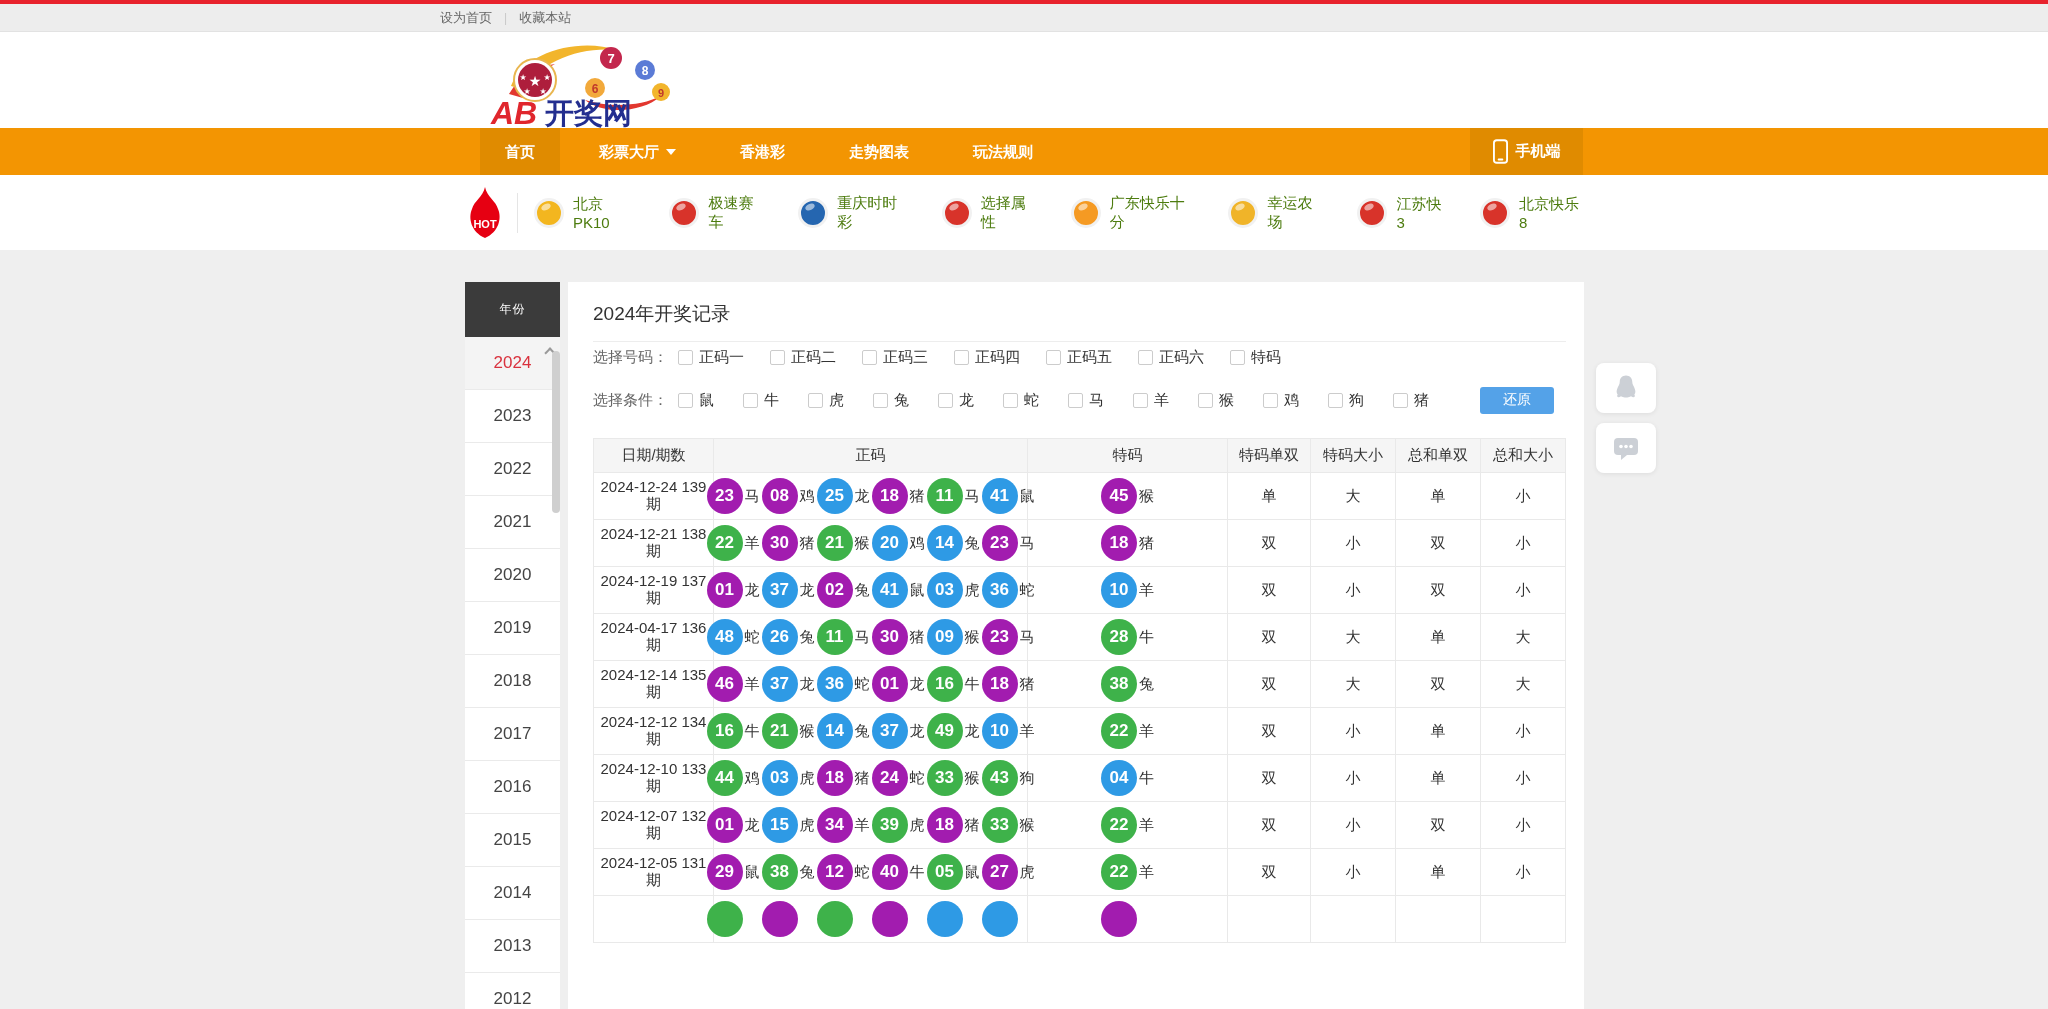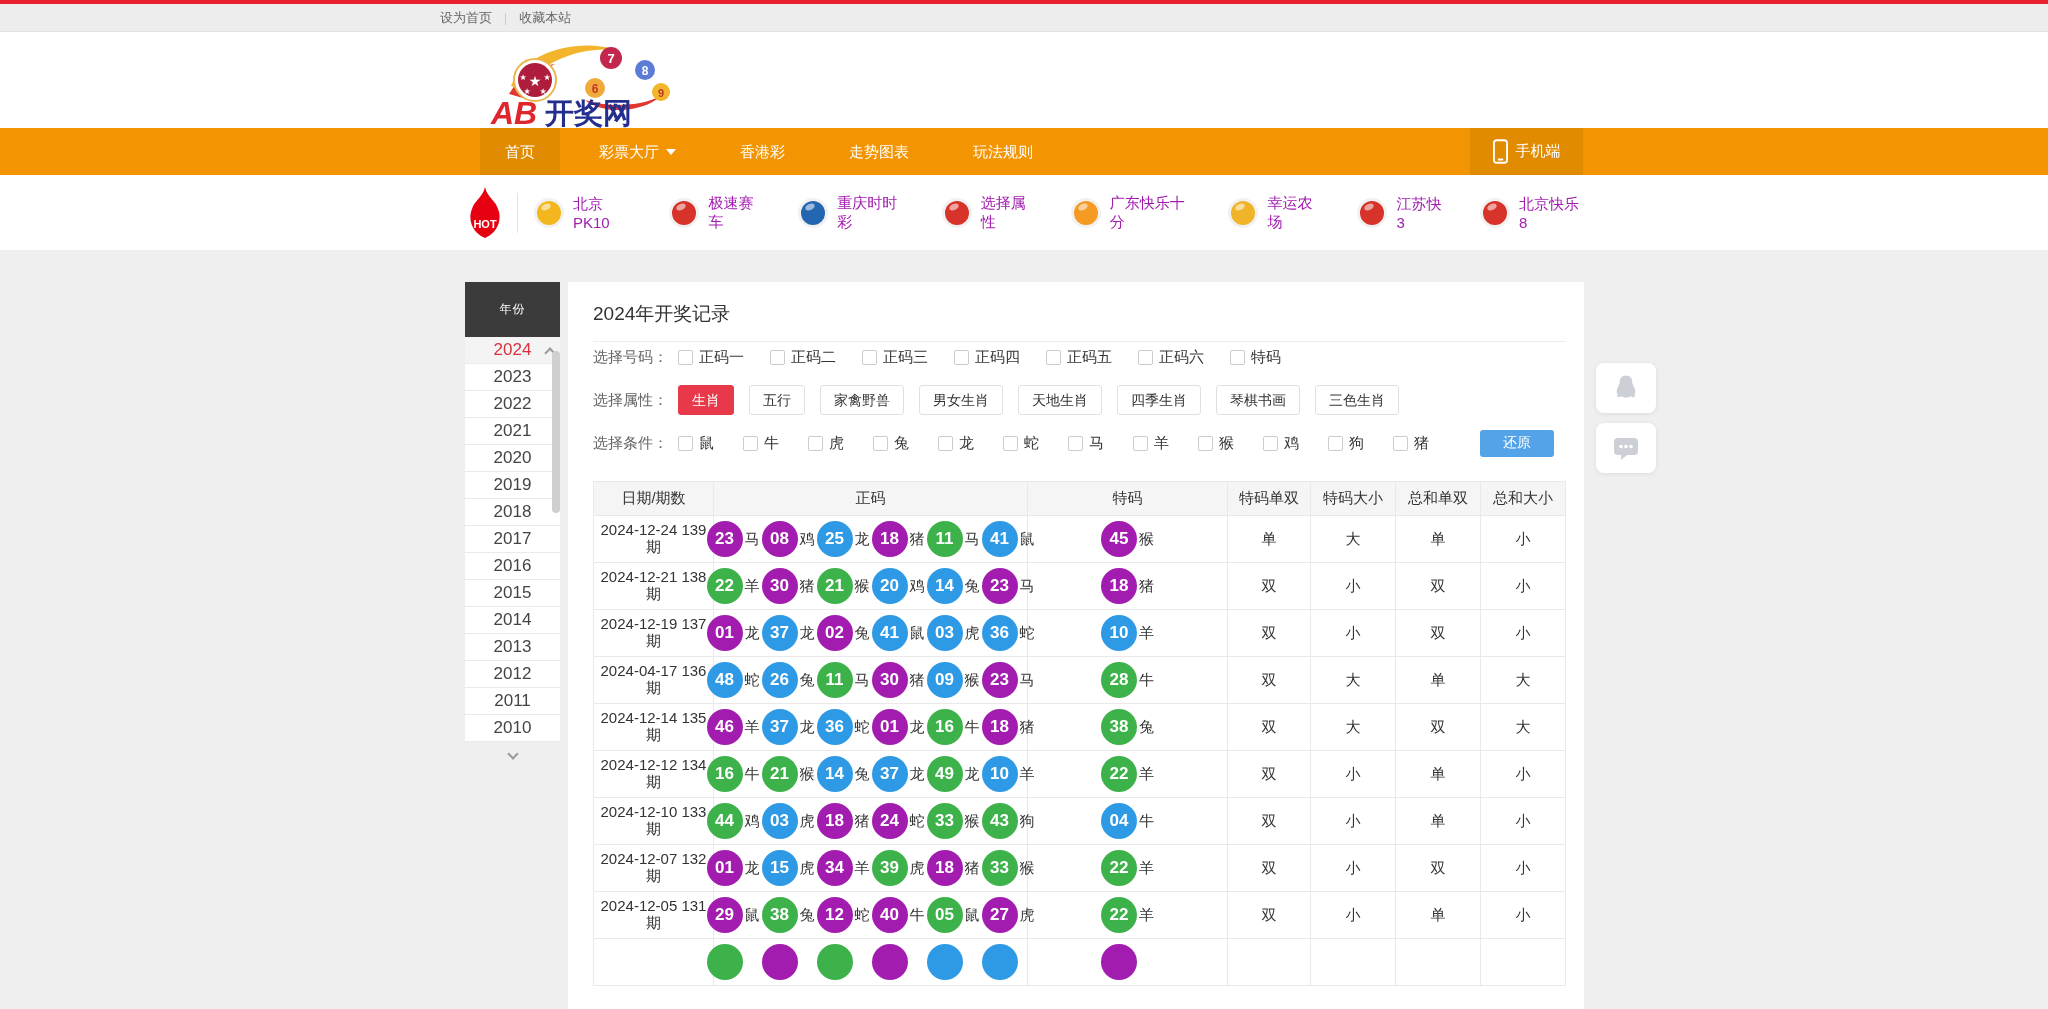--- a/index.html
+++ b/index.html
@@ -14,52 +14,52 @@
   .toplink { font-size:13px; color:#666; text-decoration:none; margin-left:-25px; cursor:pointer; }
   .toplink + .sep { color:#c9c9c9; margin:0 12px; font-size:12px; }
   .sep + .toplink { margin-left:0; }
 
   
   .header { height:96px; background:#fff; }
   .logo { position:absolute; left:24px; top:4px; width:210px; height:92px; cursor:pointer; }
 
   
   .nav { height:47px; background:#f39502; position:relative; }
-  .nav .container { height:29px; }
+  .nav .container { height:29px;font-weight:bold; }
   .nav-items { display:flex; height:47px; margin-left:15px; }
   .nav-item { height:47px; line-height:47px; padding:0 25px; color:#fff; font-size:15px;
     cursor:pointer; display:flex; align-items:center; gap:7px; margin-right:14px; }
   .nav-item.active { background:#e08b00; }
   .nav-caret { width:0; height:0; border-left:5px solid transparent; border-right:5px solid transparent;
     border-top:6px solid #fff; display:inline-block; }
   .mobile-entry { position:absolute; right:0; top:0; width:113px; height:47px; background:#e08b00;
     display:flex; align-items:center; justify-content:center; gap:8px; color:#fff; font-size:15px; cursor:pointer; }
 
   
   .hotbar { height:75px; background:#fff; }
   .hotbar .container { display:flex; align-items:center; height:75px; }
   .flame { position:relative; width:40px; height:52px; flex:0 0 auto; }
   .hot-sep { width:1px; height:40px; background:#e5e5e5; margin:0 16px 0 12px; }
   .hot-items { display:flex; align-items:center; gap:34px; }
   .hot-item { display:flex; align-items:center; gap:9px; cursor:pointer; }
   .hot-ico { width:30px; height:30px; border-radius:50%; border:3px solid #f1f1f1; position:relative; flex:0 0 auto; }
   .hot-ico::after { content:""; position:absolute; left:4px; top:3px; width:10px; height:6px;
     background:rgba(255,255,255,.55); border-radius:50%; transform:rotate(-25deg); }
-  .hot-txt { font-size:15px; color:#a21caf; }
+  .hot-txt { font-size:15px; color:#4d7c0f; }
 
   
   .content { margin-top:32px; }
   .content .container { display:flex; align-items:flex-start; gap:8px; }
 
   
   .sidebar { width:95px; flex:0 0 auto; }
   .side-head { height:55px; background:#3b3b3b; color:#fff; font-size:12px;
     display:flex; align-items:center; justify-content:center; letter-spacing:1px; }
   .year-list { position:relative; }
-  .year-cell { height:27px; background:#fff; border-bottom:1px solid #eaeaea;
+  .year-cell { height:53px; background:#fff; border-bottom:1px solid #eaeaea;
     display:flex; align-items:center; justify-content:center; font-size:17px; color:#444; cursor:pointer; }
   .year-cell.active { background:#f4f4f4; color:#d9323e; }
   .chev { width:8px; height:8px; border-right:2px solid #9a9a9a; border-bottom:2px solid #9a9a9a; display:inline-block; }
   .chev.up { transform:rotate(-135deg); }
   .chev.down { transform:rotate(45deg); }
   .scroll-up { position:absolute; top:6px; right:6px; cursor:pointer; }
   .scrollbar-thumb { position:absolute; top:14px; right:0; width:8px; height:162px;
     background:#cfcfcf; border-radius:4px; cursor:pointer; }
   .scroll-down { text-align:center; padding-top:2px; height:18px; cursor:pointer; }
 
@@ -273,33 +273,20 @@
               <span class="cb"></span>
               <span class="check-txt">正码六</span>
             </label>
             <label class="check-item">
               <span class="cb"></span>
               <span class="check-txt">特码</span>
             </label>
           </span>
       </div>
 
-      <div class="filter-row">
-        <span class="filter-label">选择属性：</span>
-        <span id="filter-attr-options" style="display:flex;align-items:center;">
-            <button class="attr-btn active">生肖</button>
-            <button class="attr-btn">五行</button>
-            <button class="attr-btn">家禽野兽</button>
-            <button class="attr-btn">男女生肖</button>
-            <button class="attr-btn">天地生肖</button>
-            <button class="attr-btn">四季生肖</button>
-            <button class="attr-btn">琴棋书画</button>
-            <button class="attr-btn">三色生肖</button>
-          </span>
-      </div>
 
       <div class="filter-row cond">
         <span class="filter-label">选择条件：</span>
         <span id="filter-cond-options" style="display:flex;align-items:center;">
             <label class="check-item">
               <span class="cb"></span>
               <span class="check-txt">鼠</span>
             </label>
             <label class="check-item">
               <span class="cb"></span>

